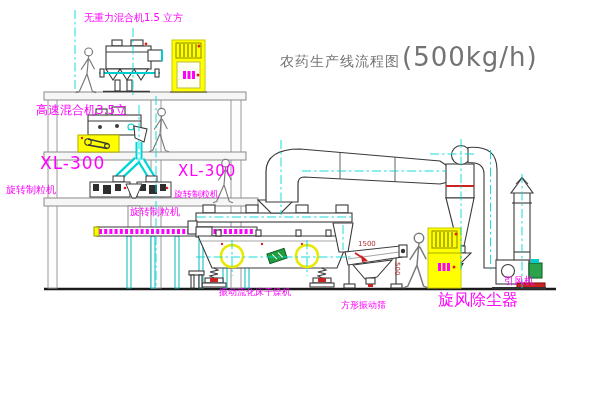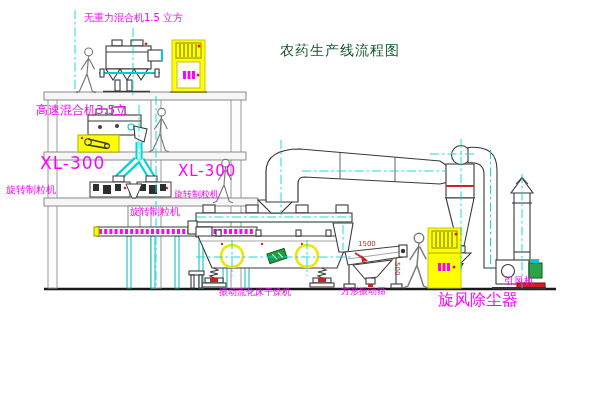--- a/index.html
+++ b/index.html
@@ -10,21 +10,21 @@
   .stage svg{position:absolute;left:0;top:0;}
   .lbl{
     position:absolute;color:#ff00ff;white-space:nowrap;line-height:1;
     font-family:"DejaVu Sans",sans-serif;
   }
   .model{letter-spacing:1px;}
   .dim{
     position:absolute;color:#b03030;font-size:7px;line-height:1;white-space:nowrap;
   }
   .title{
-    position:absolute;left:280px;top:42px;color:#14532d;white-space:nowrap;
+    position:absolute;left:280px;top:42px;color:#737373;white-space:nowrap;
     display:flex;align-items:baseline;gap:2px;
   }
   .title .cn{font-size:14px;letter-spacing:1px;}
   .title .cap{font-size:26px;font-weight:400;letter-spacing:1px;}
 </style>
 </head>
 <body>
 
 <div class="stage">
 
@@ -268,30 +268,31 @@
     <line x1="430" y1="154" x2="476" y2="154"></line>
     <line x1="461" y1="139" x2="461" y2="270"></line>
     <line x1="490.5" y1="150" x2="490.5" y2="272"></line>
     <line x1="522" y1="174" x2="522" y2="288"></line>
     <line x1="343" y1="225" x2="343" y2="250"></line>
   </g>
 </svg>
 
 <div class="title">
   <span class="cn">农药生产线流程图</span>
+  <span class="cap">(500kg/h)</span>
 </div>
 
 <div class="lbl" style="left:84px;top:13px;font-size:10px">无重力混合机1.5 立方</div>
 <div class="lbl" style="left:36px;top:104px;font-size:12px">高速混合机3.5立</div>
 <div class="lbl model" style="left:40px;top:155px;font-size:17px">XL-300</div>
 <div class="lbl" style="left:6px;top:185px;font-size:10px">旋转制粒机</div>
 <div class="lbl model" style="left:178px;top:164px;font-size:15px">XL-300</div>
 <div class="lbl" style="left:174px;top:190px;font-size:9px">旋转制粒机</div>
 <div class="lbl" style="left:130px;top:207px;font-size:10px">旋转制粒机</div>
 <div class="lbl" style="left:219px;top:288px;font-size:9px">振动流化床干燥机</div>
-<div class="lbl" style="left:341px;top:287px;font-size:9px">方形振动筛</div>
+<div class="lbl" style="left:341px;top:301px;font-size:9px">方形振动筛</div>
 <div class="lbl" style="left:438px;top:292px;font-size:16px">旋风除尘器</div>
 <div class="lbl" style="left:504px;top:276px;font-size:10px">引风机</div>
 
 <div class="dim" style="left:358px;top:241px">1500</div>
 <div class="dim" style="left:400px;top:262px;transform:rotate(90deg);transform-origin:0 0">500</div>
 
 </div>
 
 </body></html>

